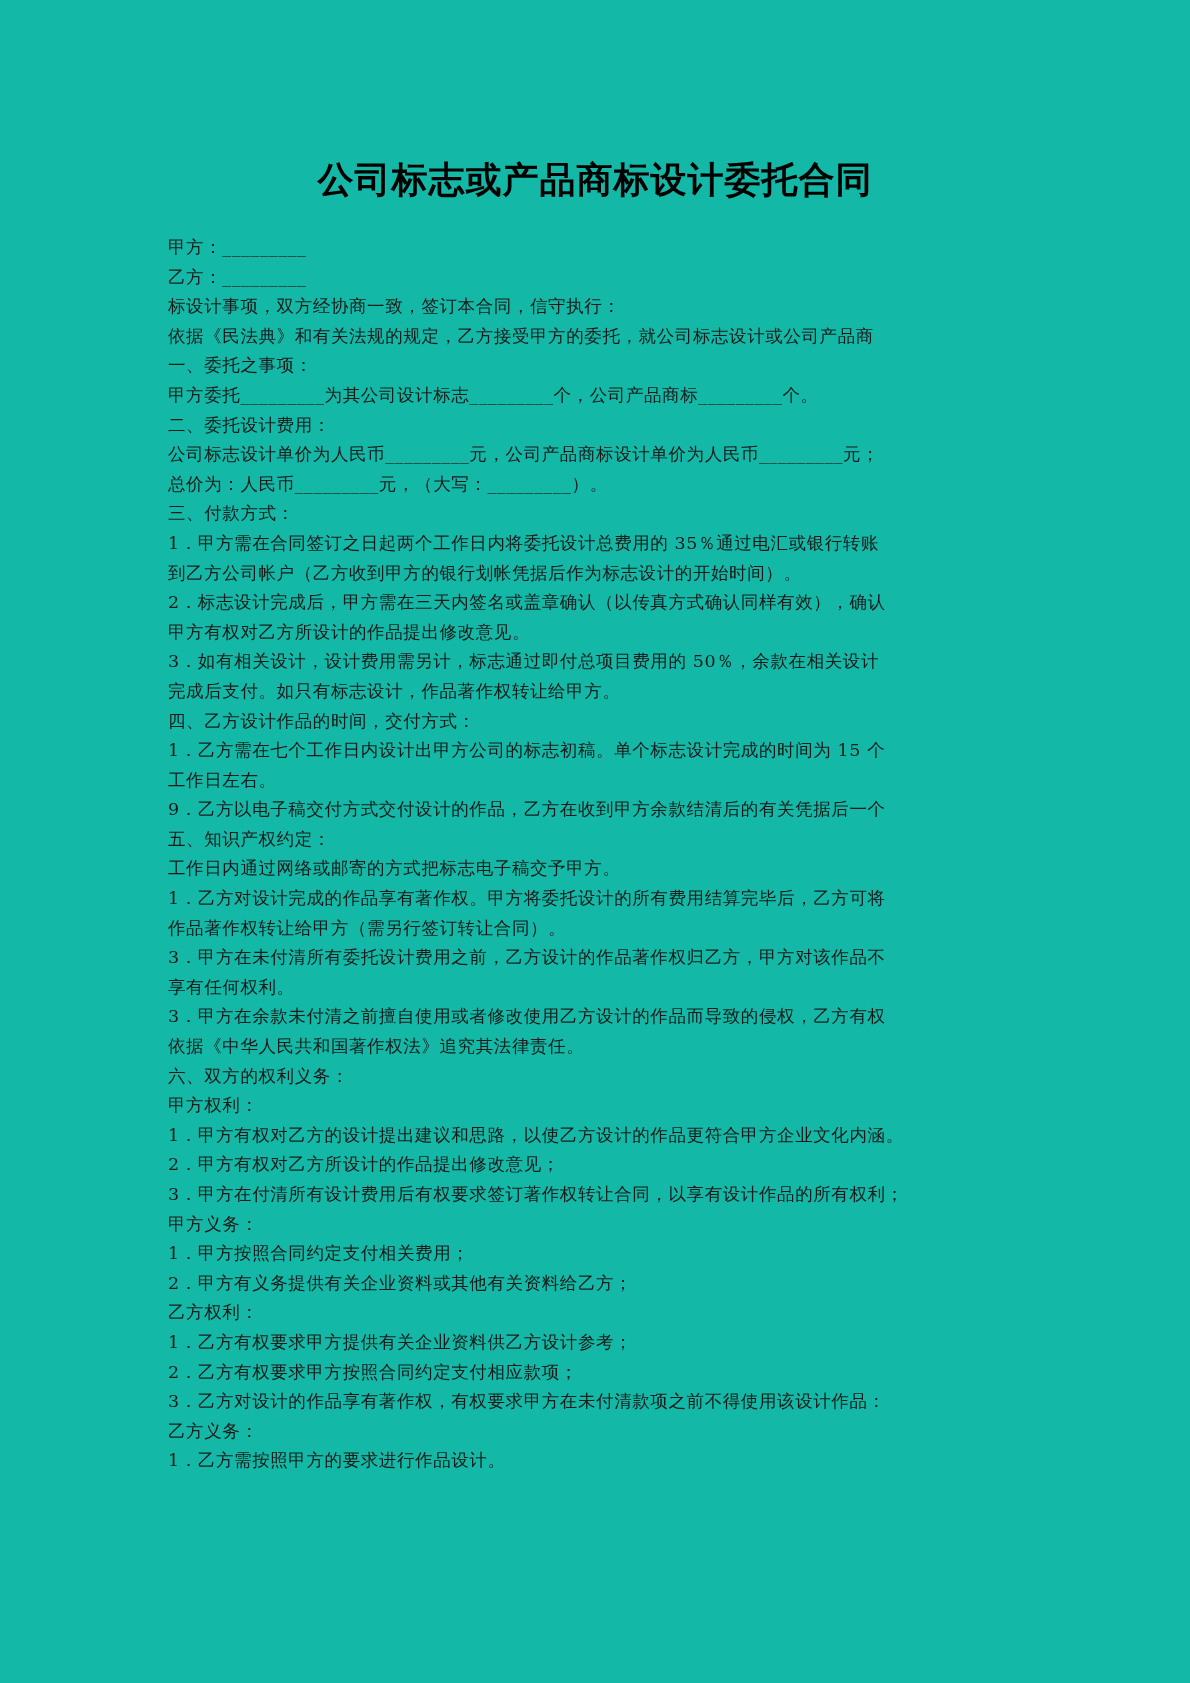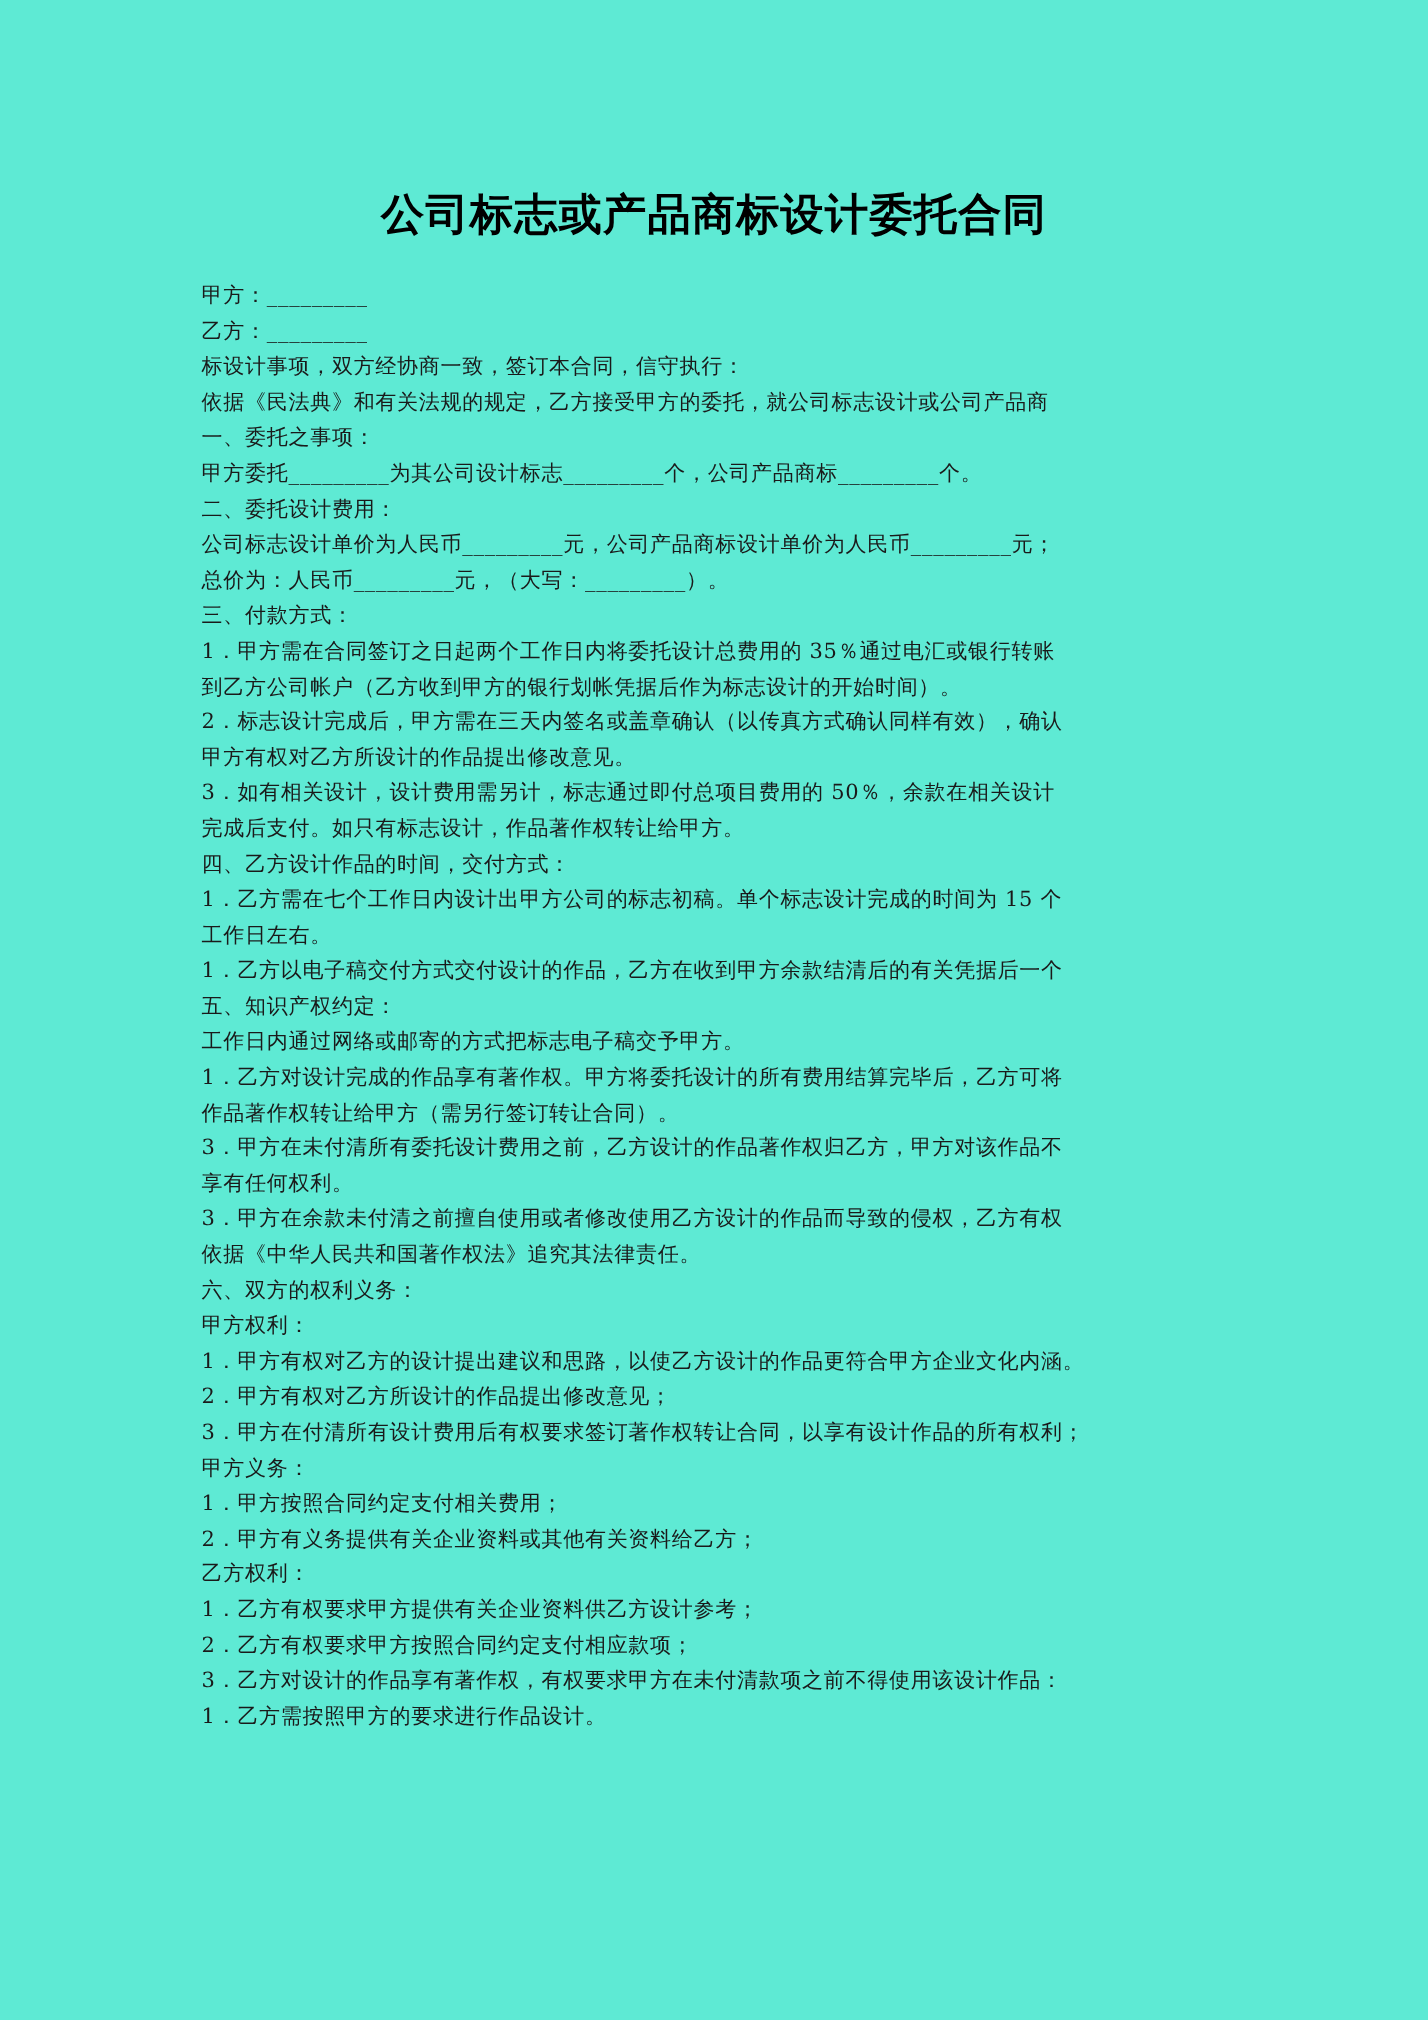--- a/index.html
+++ b/index.html
@@ -14,21 +14,21 @@
       overflow: hidden;
       color: #1a1a1a;
       font-family: "DejaVu Serif", "Liberation Serif", serif;
     }
     .page {
       position: absolute;
       left: 0;
       top: 0;
       width: 1190px;
       height: 1683px;
-      background: #5eead4;
+      background: #14b8a6;
     }
     .title {
       position: absolute;
       left: 0;
       top: 156px;
       width: 1190px;
       text-align: center;
       font-family: "DejaVu Sans", "Liberation Sans", sans-serif;
       font-weight: bold;
       font-size: 36px;
@@ -73,36 +73,37 @@
     <p class="line">三、付款方式：</p>
     <p class="line">1．甲方需在合同签订之日起两个工作日内将委托设计总费用的 35％通过电汇或银行转账</p>
     <p class="line">到乙方公司帐户（乙方收到甲方的银行划帐凭据后作为标志设计的开始时间）。</p>
     <p class="line">2．标志设计完成后，甲方需在三天内签名或盖章确认（以传真方式确认同样有效），确认</p>
     <p class="line">甲方有权对乙方所设计的作品提出修改意见。</p>
     <p class="line">3．如有相关设计，设计费用需另计，标志通过即付总项目费用的 50％，余款在相关设计</p>
     <p class="line">完成后支付。如只有标志设计，作品著作权转让给甲方。</p>
     <p class="line">四、乙方设计作品的时间，交付方式：</p>
     <p class="line">1．乙方需在七个工作日内设计出甲方公司的标志初稿。单个标志设计完成的时间为 15 个</p>
     <p class="line">工作日左右。</p>
-    <p class="line">1．乙方以电子稿交付方式交付设计的作品，乙方在收到甲方余款结清后的有关凭据后一个</p>
+    <p class="line">9．乙方以电子稿交付方式交付设计的作品，乙方在收到甲方余款结清后的有关凭据后一个</p>
     <p class="line">五、知识产权约定：</p>
     <p class="line">工作日内通过网络或邮寄的方式把标志电子稿交予甲方。</p>
     <p class="line">1．乙方对设计完成的作品享有著作权。甲方将委托设计的所有费用结算完毕后，乙方可将</p>
     <p class="line">作品著作权转让给甲方（需另行签订转让合同）。</p>
     <p class="line">3．甲方在未付清所有委托设计费用之前，乙方设计的作品著作权归乙方，甲方对该作品不</p>
     <p class="line">享有任何权利。</p>
     <p class="line">3．甲方在余款未付清之前擅自使用或者修改使用乙方设计的作品而导致的侵权，乙方有权</p>
     <p class="line">依据《中华人民共和国著作权法》追究其法律责任。</p>
     <p class="line">六、双方的权利义务：</p>
     <p class="line">甲方权利：</p>
     <p class="line">1．甲方有权对乙方的设计提出建议和思路，以使乙方设计的作品更符合甲方企业文化内涵。</p>
     <p class="line">2．甲方有权对乙方所设计的作品提出修改意见；</p>
     <p class="line">3．甲方在付清所有设计费用后有权要求签订著作权转让合同，以享有设计作品的所有权利；</p>
     <p class="line">甲方义务：</p>
     <p class="line">1．甲方按照合同约定支付相关费用；</p>
     <p class="line">2．甲方有义务提供有关企业资料或其他有关资料给乙方；</p>
     <p class="line">乙方权利：</p>
     <p class="line">1．乙方有权要求甲方提供有关企业资料供乙方设计参考；</p>
     <p class="line">2．乙方有权要求甲方按照合同约定支付相应款项；</p>
     <p class="line">3．乙方对设计的作品享有著作权，有权要求甲方在未付清款项之前不得使用该设计作品：</p>
+    <p class="line">乙方义务：</p>
     <p class="line">1．乙方需按照甲方的要求进行作品设计。</p>
   </div>
 </div>
 
 </body></html>

